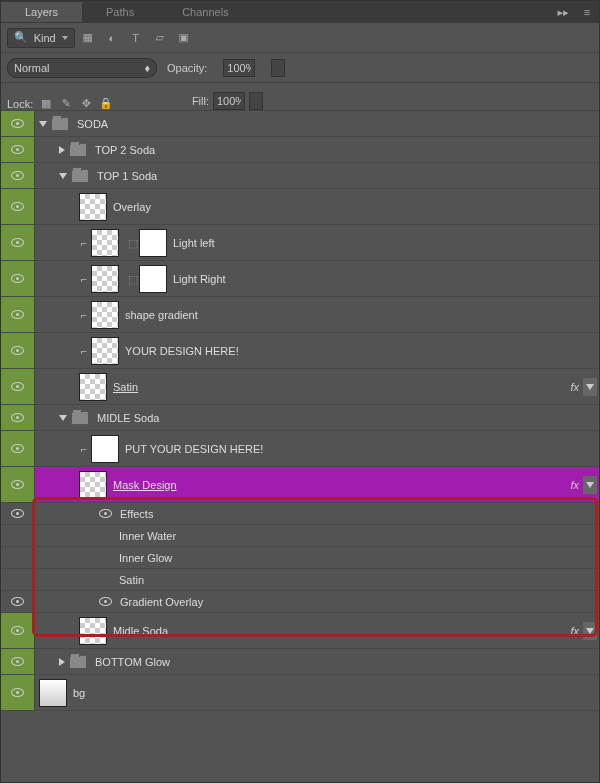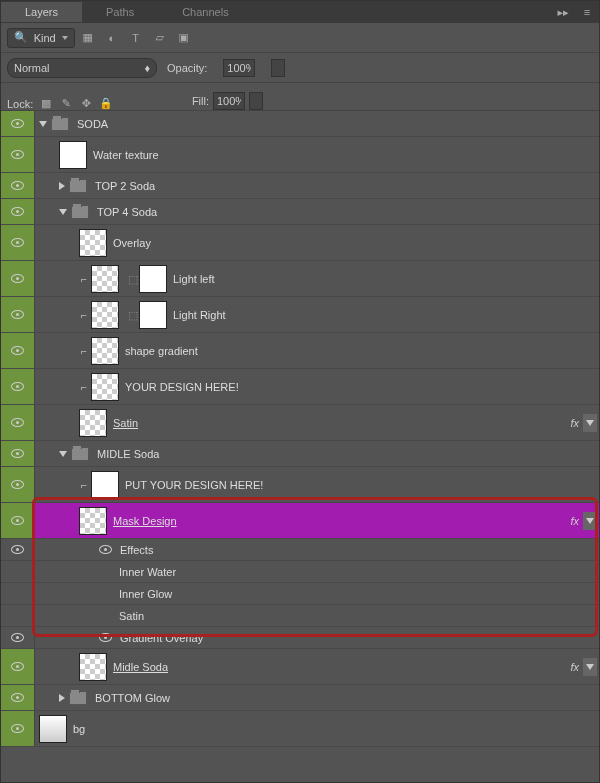--- a/index.html
+++ b/index.html
@@ -115,50 +115,40 @@
         <div class="vis">
           <div class="eye"></div>
         </div>
         <div class="row-content">
           <span class="indent" style="width: 0px;"></span>
           <div class="arrow down"></div>
           <div class="thumb folder" style="margin-right: 8px;"></div>
           <span class="label">SODA</span>
         </div>
       </div>
-      <div class="row">
-        <div class="vis">
-          <div class="eye"></div>
-        </div>
-        <div class="row-content">
-          <span class="indent" style="width: 20px;"></span>
-          <div class="thumb white"></div>
-          <span class="label">Water texture</span>
-        </div>
-      </div>
       <div class="row group">
         <div class="vis">
           <div class="eye"></div>
         </div>
         <div class="row-content">
           <span class="indent" style="width: 20px;"></span>
           <div class="arrow right"></div>
           <div class="thumb folder" style="margin-right: 8px;"></div>
           <span class="label">TOP 2 Soda</span>
         </div>
       </div>
       <div class="row group">
         <div class="vis">
           <div class="eye"></div>
         </div>
         <div class="row-content">
           <span class="indent" style="width: 20px;"></span>
           <div class="arrow down"></div>
           <div class="thumb folder" style="margin-right: 8px;"></div>
-          <span class="label">TOP 4 Soda</span>
+          <span class="label">TOP 1 Soda</span>
         </div>
       </div>
       <div class="row">
         <div class="vis">
           <div class="eye"></div>
         </div>
         <div class="row-content">
           <span class="indent" style="width: 40px;"></span>
           <div class="thumb checker"></div>
           <span class="label">Overlay</span>

